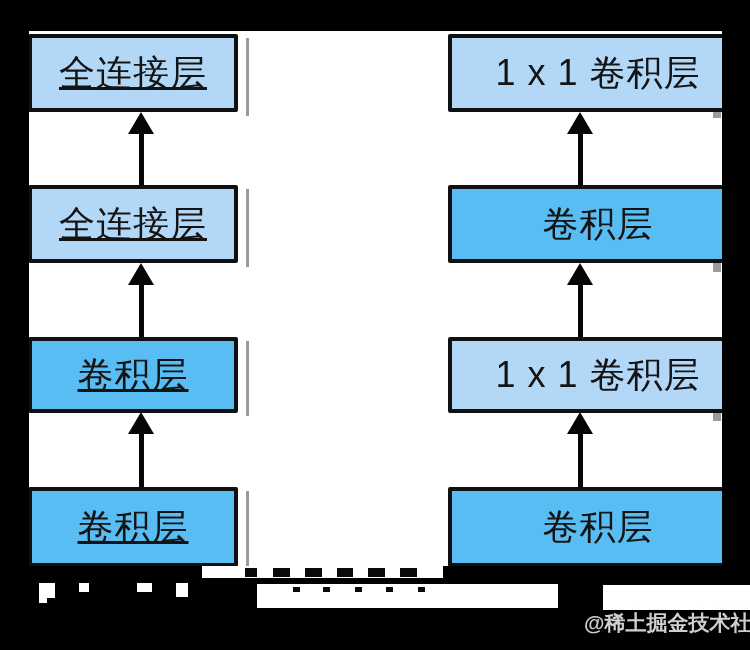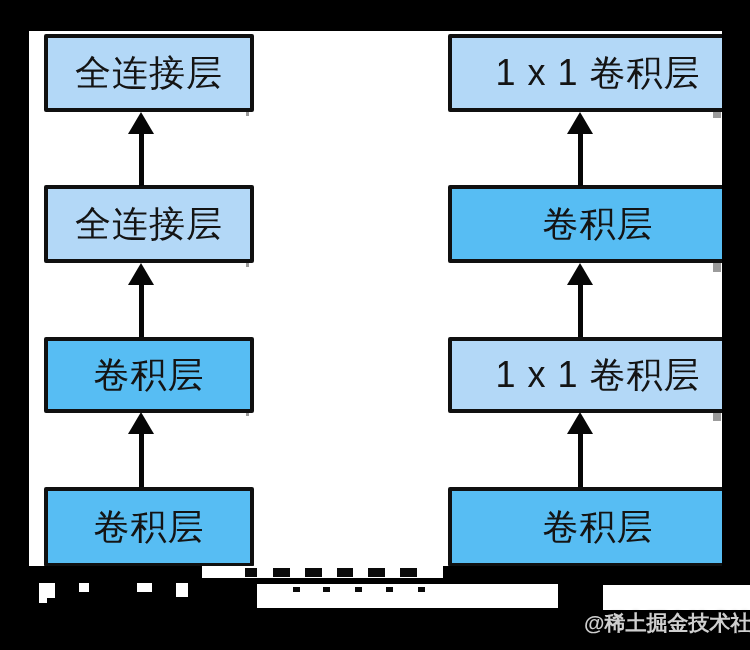--- a/index.html
+++ b/index.html
@@ -15,21 +15,21 @@
   #censor-bottom{left:29px;top:566px;width:693px;height:84px;}
 
   
   .box{
     position:absolute;box-sizing:border-box;border:4px solid #101010;border-radius:2px;
     display:flex;align-items:center;justify-content:center;
     font-size:36px;color:#141414;letter-spacing:1px;z-index:2;
   }
   .light{background:var(--light,#b3d8f7);}
   .dark{background:var(--dark,#57bdf3);}
-  .colL{left:44px;width:210px;}
+  .colL{left:28px;width:210px;text-decoration:underline;}
   .colR{left:448px;width:300px;}
   .r1{top:34px;height:78px;}
   .r2{top:185px;height:78px;}
   .r3{top:337px;height:76px;}
   .r4{top:487px;height:80px;}
 
   
   .shadow{position:absolute;background:var(--shadow,#9b9b9b);z-index:1;}
   .shL{left:246px;width:3px;}
   .shR{left:713px;width:8px;}

